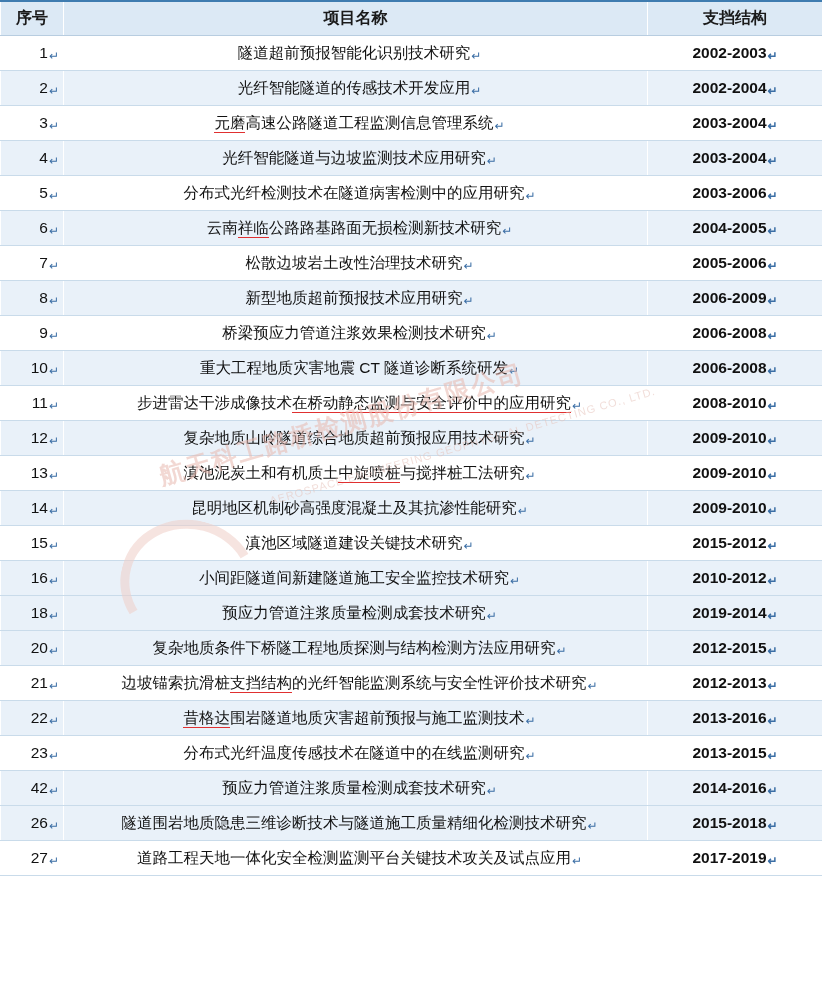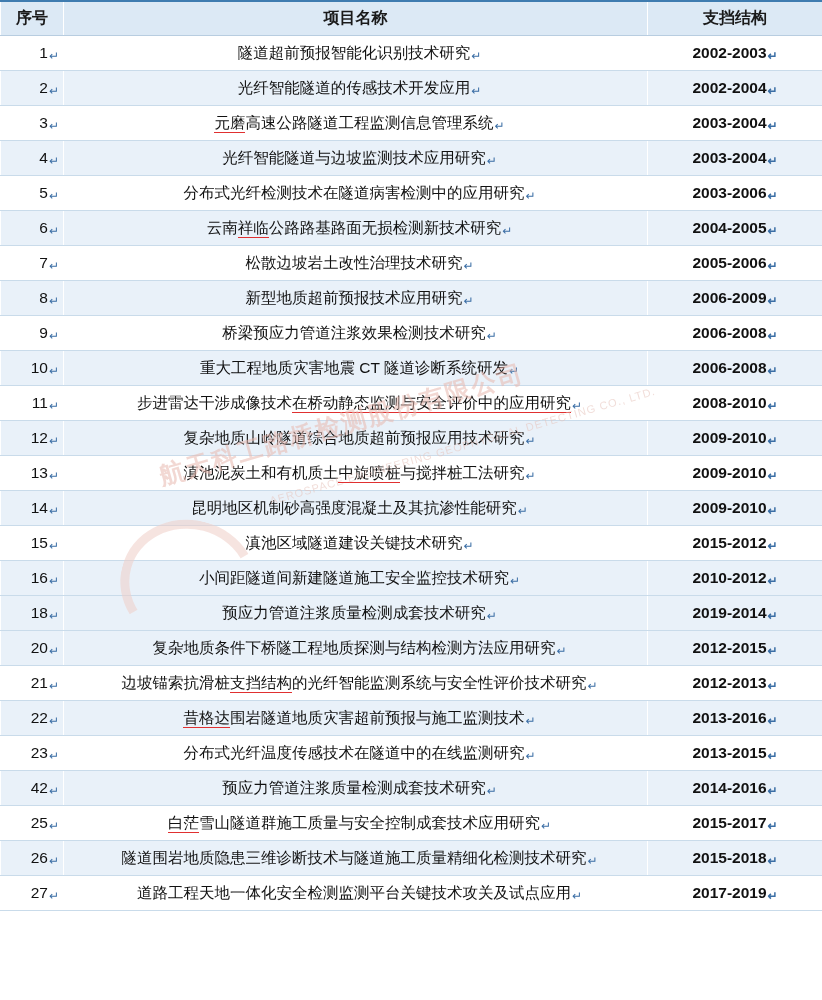--- a/index.html
+++ b/index.html
@@ -257,25 +257,20 @@
       <tr class="odd">
         <td class="idx"><span class="cell-inner">23</span><span class="pmark">↵</span></td>
         <td class="name"><span class="cell-inner">分布式光纤温度传感技术在隧道中的在线监测研究</span><span class="pmark">↵</span></td>
         <td class="time"><span class="cell-inner">2013-2015</span><span class="pmark">↵</span></td>
       </tr>
       <tr class="even">
         <td class="idx"><span class="cell-inner">42</span><span class="pmark">↵</span></td>
         <td class="name"><span class="cell-inner">预应力管道注浆质量检测成套技术研究</span><span class="pmark">↵</span></td>
         <td class="time"><span class="cell-inner">2014-2016</span><span class="pmark">↵</span></td>
       </tr>
-      <tr class="odd">
-        <td class="idx"><span class="cell-inner">25</span><span class="pmark">↵</span></td>
-        <td class="name"><span class="cell-inner"><span class="u-red">白茫</span>雪山隧道群施工质量与安全控制成套技术应用研究</span><span class="pmark">↵</span></td>
-        <td class="time"><span class="cell-inner">2015-2017</span><span class="pmark">↵</span></td>
-      </tr>
       <tr class="even">
         <td class="idx"><span class="cell-inner">26</span><span class="pmark">↵</span></td>
         <td class="name"><span class="cell-inner">隧道围岩地质隐患三维诊断技术与隧道施工质量精细化检测技术研究</span><span class="pmark">↵</span></td>
         <td class="time"><span class="cell-inner">2015-2018</span><span class="pmark">↵</span></td>
       </tr>
       <tr class="odd">
         <td class="idx"><span class="cell-inner">27</span><span class="pmark">↵</span></td>
         <td class="name"><span class="cell-inner">道路工程天地一体化安全检测监测平台关键技术攻关及试点应用</span><span class="pmark">↵</span></td>
         <td class="time"><span class="cell-inner">2017-2019</span><span class="pmark">↵</span></td>
       </tr>

